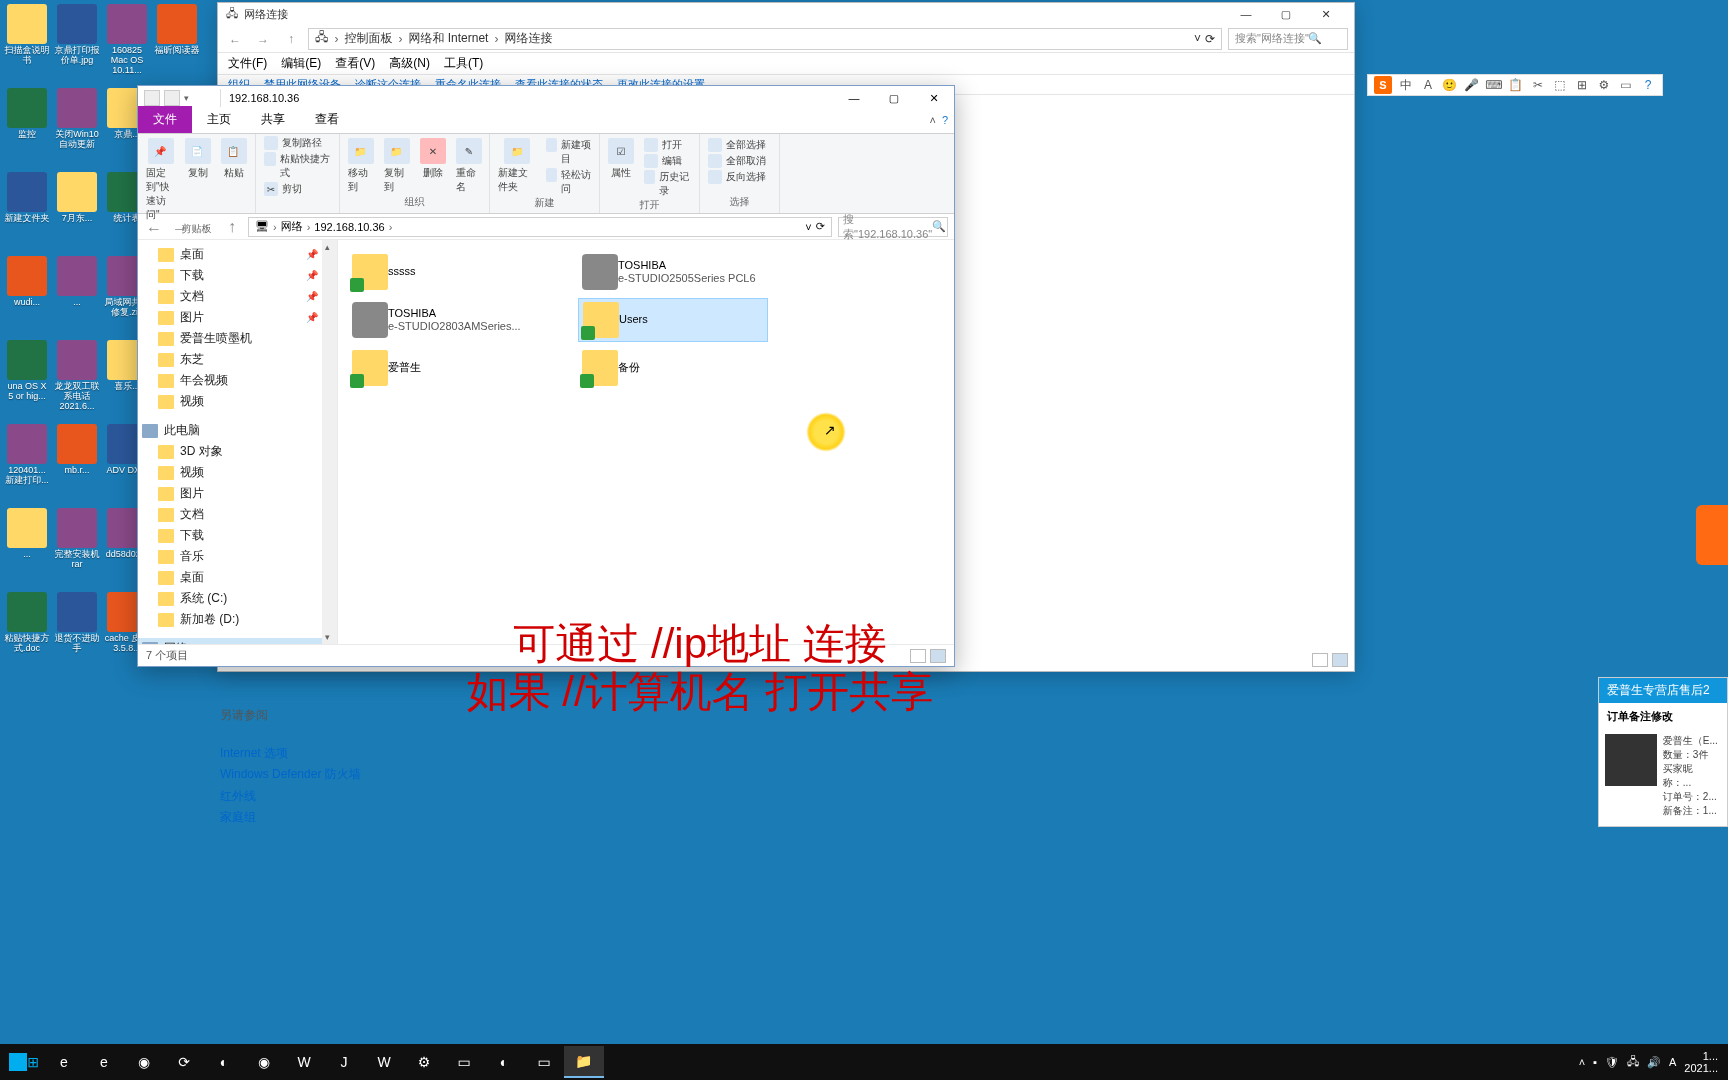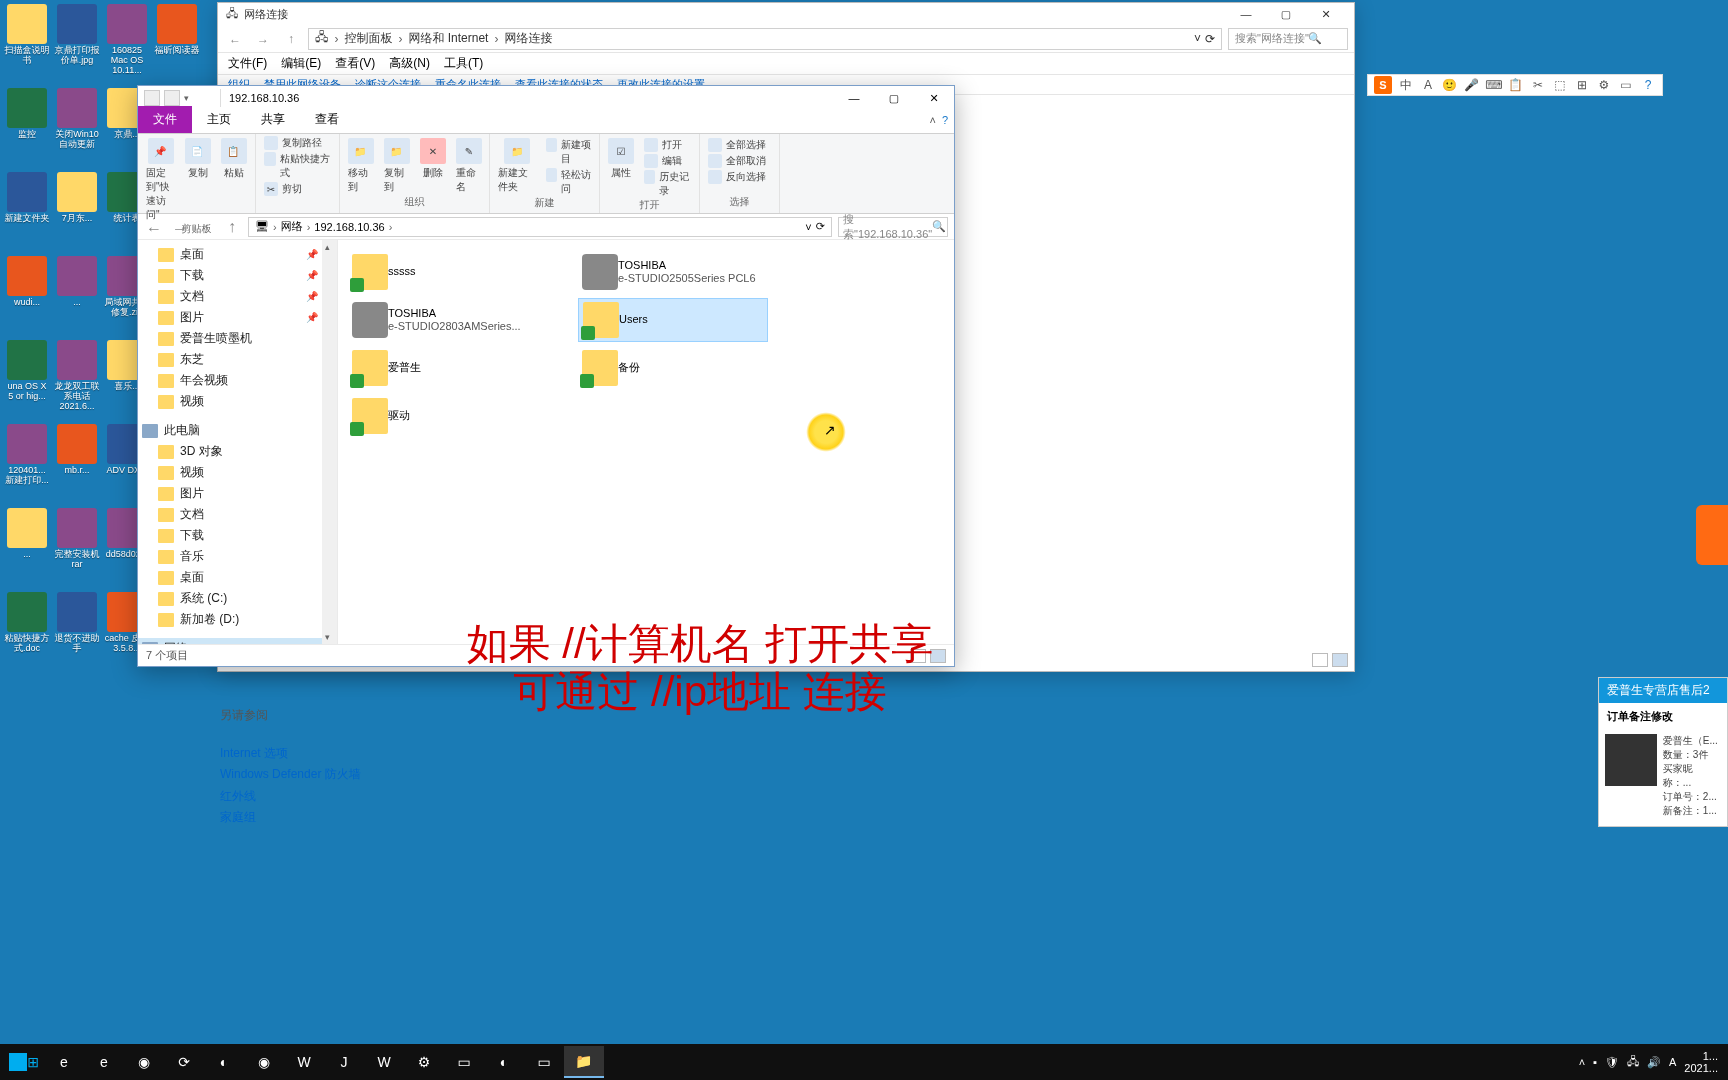--- a/index.html
+++ b/index.html
@@ -580,26 +580,20 @@
               <span>TOSHIBA</span>
               <span style="color:#555">e-STUDIO2803AMSeries...</span>
             </div>
           </div>
           <div class="item ">
             <div class="iicon share"></div>
             <div class="itext">
               <span>爱普生</span>
             </div>
           </div>
-          <div class="item ">
-            <div class="iicon share"></div>
-            <div class="itext">
-              <span>驱动</span>
-            </div>
-          </div>
         </div>
         <div style="display:flex;flex-direction:column;gap:4px">
           <div class="item ">
             <div class="iicon printer"></div>
             <div class="itext">
               <span>TOSHIBA</span>
               <span style="color:#555">e-STUDIO2505Series PCL6</span>
             </div>
           </div>
           <div class="item sel">
@@ -621,22 +615,22 @@
     <span>7 个项目</span>
     <div class="viewbtns">
         <span></span>
         <span style="background:#cde"></span>
       </div>
   </div>
   <div class="cursor-hl"></div>
 </div>
 
 <div class="overlay-text">
+  <div>可通过  //ip地址  连接</div>
   <div>如果  //计算机名  打开共享</div>
-  <div>可通过  //ip地址  连接</div>
 </div>
 
 <div class="ime-bar">
   <span class="slogo">S</span>
   <span class="ib">中</span>
   <span class="ib">A</span>
   <span class="ib">🙂</span>
   <span class="ib">🎤</span>
   <span class="ib">⌨</span>
   <span class="ib">📋</span>

